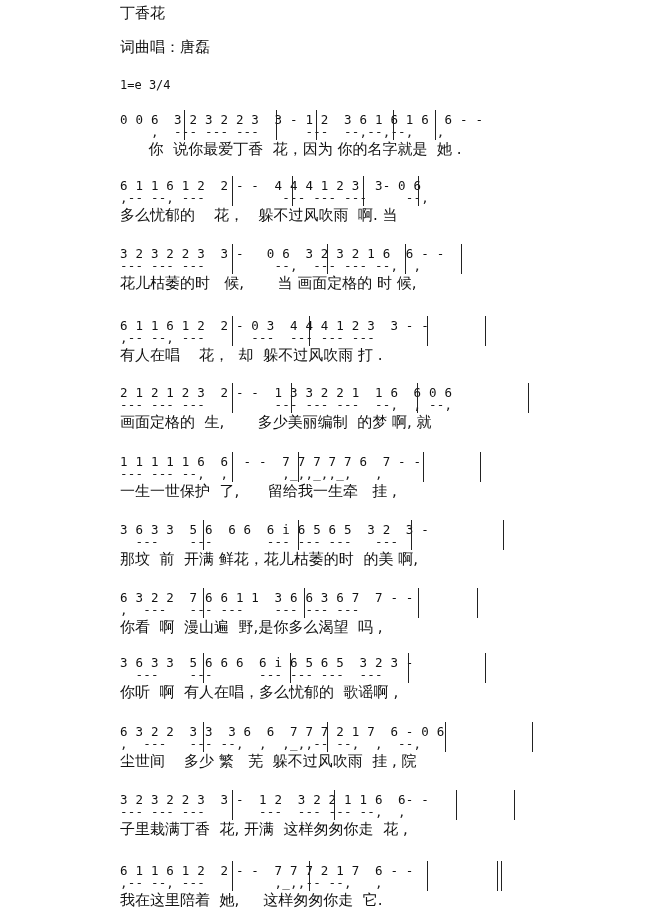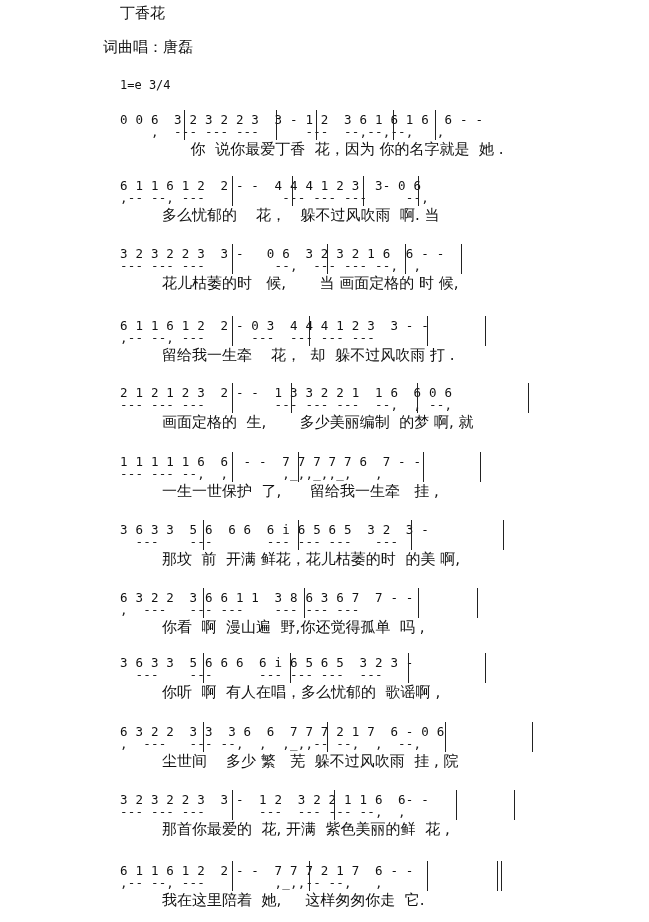--- a/index.html
+++ b/index.html
@@ -1,24 +1,24 @@
 <!DOCTYPE html>
 <html><head>
 <meta charset="utf-8">
 <style>
   html, body { margin: 0; padding: 0; background: #ffffff; }
   body { width: 649px; height: 922px; position: relative; overflow: hidden; color: #111; font-family: "DejaVu Sans", sans-serif; }
   .title { position: absolute; left: 120px; top: 4px; font-size: 15px; }
-  .credit { position: absolute; left: 103px; top: 38px; font-size: 15px; }
+  .credit { position: absolute; left: 120px; top: 38px; font-size: 15px; }
   .key { position: absolute; left: 120px; top: 78px; font-family: "DejaVu Sans Mono", monospace; font-size: 12px; }
   .system { position: absolute; left: 120px; height: 62px; }
   .notes, .marks, .lyrics { position: absolute; left: 0; white-space: pre; }
   .notes { top: 0; font-family: "DejaVu Sans Mono", monospace; font-size: 12.5px; letter-spacing: 0.2px; }
   .marks { top: 12px; font-family: "DejaVu Sans Mono", monospace; font-size: 12.5px; color: #222; letter-spacing: 0.2px; }
-  .lyrics { top: 28px; font-size: 15px; margin-left: 42px; }
+  .lyrics { top: 28px; font-size: 15px; }
   .bar { position: absolute; top: -2px; width: 1px; height: 30px; background: #222; }
   .bar.double { width: 5px; background: none; border-left: 1px solid #222; border-right: 1px solid #222; box-sizing: border-box; }
 </style>
 </head>
 <body>
 
 <div class="title">丁香花</div>
 <div class="credit">词曲唱：唐磊</div>
 <div class="key">1=e 3/4</div>
 
@@ -47,21 +47,21 @@
       <div class="marks">--- --- ---         --,  --- --- --,  ,</div>
       <div class="lyrics">花儿枯萎的时   候,       当 画面定格的 时 候,</div>
       <div class="bar" style="left: 112px;"></div>
       <div class="bar" style="left: 207px;"></div>
       <div class="bar" style="left: 285px;"></div>
       <div class="bar" style="left: 341px;"></div>
     </div>
     <div class="system" style="top: 318px;">
       <div class="notes">6 1 1 6 1 2  2 - 0 3  4 4 4 1 2 3  3 - -</div>
       <div class="marks">,-- --, ---      ---  --- --- ---</div>
-      <div class="lyrics">留给我一生牵    花，  却  躲不过风吹雨 打 .</div>
+      <div class="lyrics">有人在唱    花，  却  躲不过风吹雨 打 .</div>
       <div class="bar" style="left: 112px;"></div>
       <div class="bar" style="left: 189px;"></div>
       <div class="bar" style="left: 307px;"></div>
       <div class="bar" style="left: 365px;"></div>
     </div>
     <div class="system" style="top: 385px;">
       <div class="notes">2 1 2 1 2 3  2 - -  1 3 3 2 2 1  1 6  6 0 6</div>
       <div class="marks">--- --- ---         --- --- ---  --,  , --,</div>
       <div class="lyrics">画面定格的  生,       多少美丽编制  的梦 啊, 就</div>
       <div class="bar" style="left: 112px;"></div>
@@ -81,23 +81,23 @@
     <div class="system" style="top: 522px;">
       <div class="notes">3 6 3 3  5 6  6 6  6 i 6 5 6 5  3 2  3 -</div>
       <div class="marks">  ---    ---       --- --- ---   ---</div>
       <div class="lyrics">那坟  前  开满 鲜花，花儿枯萎的时  的美 啊,</div>
       <div class="bar" style="left: 83px;"></div>
       <div class="bar" style="left: 178px;"></div>
       <div class="bar" style="left: 291px;"></div>
       <div class="bar" style="left: 383px;"></div>
     </div>
     <div class="system" style="top: 590px;">
-      <div class="notes">6 3 2 2  3 6 6 1 1  3 8 6 3 6 7  7 - -</div>
+      <div class="notes">6 3 2 2  7 6 6 1 1  3 6 6 3 6 7  7 - -</div>
       <div class="marks">,  ---   --- ---    --- --- ---</div>
-      <div class="lyrics">你看  啊  漫山遍  野,你还觉得孤单  吗 ,</div>
+      <div class="lyrics">你看  啊  漫山遍  野,是你多么渴望  吗 ,</div>
       <div class="bar" style="left: 83px;"></div>
       <div class="bar" style="left: 184px;"></div>
       <div class="bar" style="left: 298px;"></div>
       <div class="bar" style="left: 357px;"></div>
     </div>
     <div class="system" style="top: 655px;">
       <div class="notes">3 6 3 3  5 6 6 6  6 i 6 5 6 5  3 2 3 -</div>
       <div class="marks">  ---    ---      --- --- ---  ---</div>
       <div class="lyrics">你听  啊  有人在唱，多么忧郁的  歌谣啊 ,</div>
       <div class="bar" style="left: 83px;"></div>
@@ -110,21 +110,21 @@
       <div class="marks">,  ---   --- --,  ,  ,_,,-- --,  ,  --,</div>
       <div class="lyrics">尘世间    多少 繁   芜  躲不过风吹雨  挂 , 院</div>
       <div class="bar" style="left: 83px;"></div>
       <div class="bar" style="left: 207px;"></div>
       <div class="bar" style="left: 325px;"></div>
       <div class="bar" style="left: 412px;"></div>
     </div>
     <div class="system" style="top: 792px;">
       <div class="notes">3 2 3 2 2 3  3 -  1 2  3 2 2 1 1 6  6- -</div>
       <div class="marks">--- --- ---       ---  --- --- --,  ,</div>
-      <div class="lyrics">那首你最爱的  花, 开满  紫色美丽的鲜  花 ,</div>
+      <div class="lyrics">子里栽满丁香  花, 开满  这样匆匆你走  花 ,</div>
       <div class="bar" style="left: 112px;"></div>
       <div class="bar" style="left: 214px;"></div>
       <div class="bar" style="left: 336px;"></div>
       <div class="bar" style="left: 394px;"></div>
     </div>
     <div class="system" style="top: 863px;">
       <div class="notes">6 1 1 6 1 2  2 - -  7 7 7 2 1 7  6 - -</div>
       <div class="marks">,-- --, ---         ,_,,-- --,   ,</div>
       <div class="lyrics">我在这里陪着  她,     这样匆匆你走  它.</div>
       <div class="bar" style="left: 112px;"></div>

